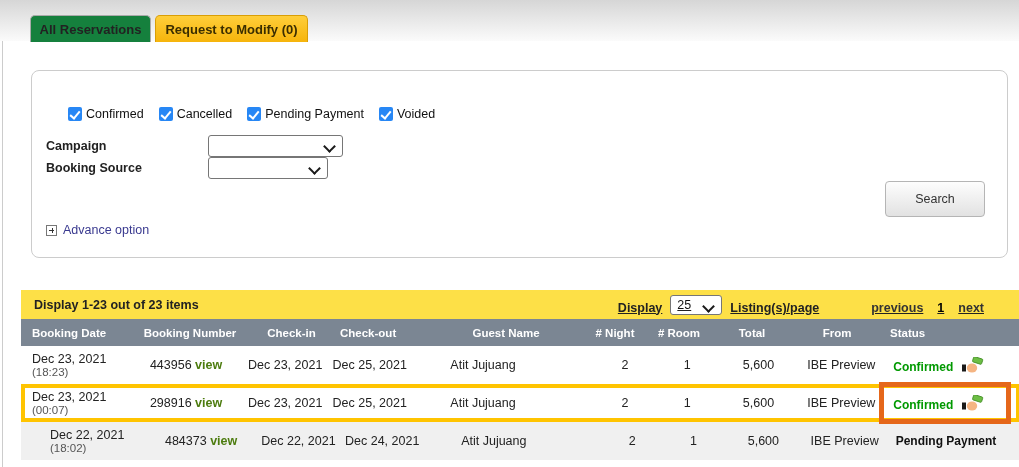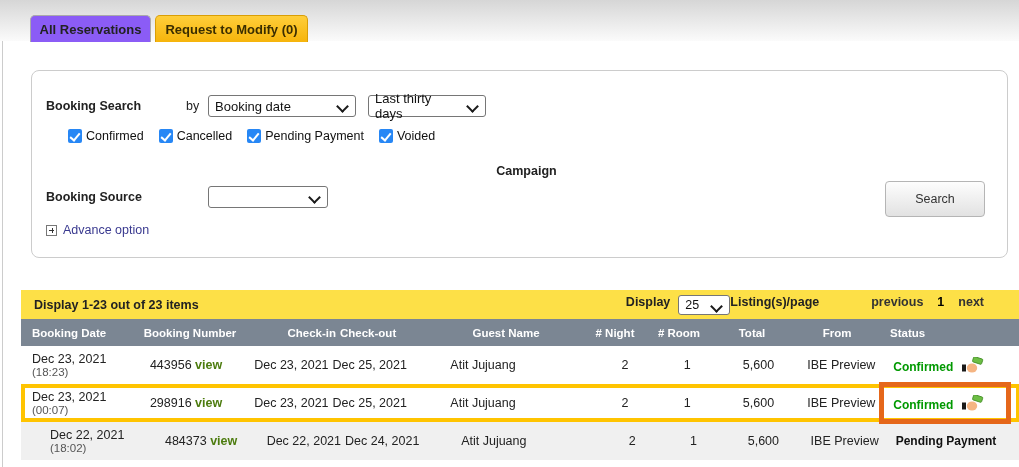--- a/index.html
+++ b/index.html
@@ -4,21 +4,21 @@
 <style>
   * { margin:0; padding:0; box-sizing:border-box; }
   html,body { width:1019px; height:467px; background:#fff; font-family:"Liberation Sans", sans-serif; overflow:hidden; }
   .stage { position:relative; width:1019px; height:467px; background:#fff; }
 
   
   .top-band { position:absolute; left:0; top:0; width:1019px; height:41px;
               background:linear-gradient(#d6d6d6, #fbfbfb); }
   .tab { position:absolute; top:15px; height:27px; display:flex; align-items:center; justify-content:center;
          font-size:13px; font-weight:bold; border-radius:5px 5px 0 0; cursor:pointer; }
-  .tab-active { left:30px; width:121px; background:#8b5cf6; border:1px solid #aaa; border-bottom:none; color:#222; z-index:3; }
+  .tab-active { left:30px; width:121px; background:#15803d; border:1px solid #aaa; border-bottom:none; color:#222; z-index:3; }
   .tab-yellow { left:155px; width:153px; background:linear-gradient(#ffce3a, #f6b40b); border:1px solid #d99e06; border-bottom:none; color:#3a2d00; z-index:2; }
 
   
   .panel { position:absolute; left:2px; top:41px; width:1017px; height:426px; background:#fff; border-left:1px solid #ccc; }
 
   
   .search-box { position:absolute; left:28px; top:29px; width:977px; height:188px;
                 border:1px solid #ccc; border-radius:8px; background:#fff; padding:24px 0 0 14px; }
   .frow { display:flex; align-items:center; height:22px; }
   .flabel { flex:0 0 140px; font-size:12.5px; font-weight:bold; color:#222; }
@@ -40,36 +40,36 @@
                 font-size:12.5px; color:#333; display:flex; align-items:center; justify-content:center; cursor:pointer; }
   .advance { position:absolute; left:14px; top:152px; display:flex; align-items:center; font-size:12.5px; color:#39398f; cursor:pointer; }
   .plusbox { width:11px; height:11px; border:1px solid #777; margin-right:6px; position:relative; background:#fff; }
   .plusbox::before { content:""; position:absolute; left:2px; top:4.5px; width:5px; height:1px; background:#333; }
   .plusbox::after { content:""; position:absolute; left:4.5px; top:2px; width:1px; height:5px; background:#333; }
 
   
   .table-wrap { position:absolute; left:18px; top:249px; width:999px; }
   .pagebar { height:29px; background:#fde047; display:flex; align-items:center; font-size:12.5px; color:#222; }
   .pagebar .summary { font-weight:bold; padding-left:13px; }
-  .pagebar .right { margin-left:auto; display:flex; align-items:flex-start; }
+  .pagebar .right { margin-left:auto; display:flex; align-items:flex-end;text-decoration:underline; }
   .pagebar .disp-label { font-weight:bold; margin-right:8px; }
   .sel-perpage { width:52px; height:20px; font-size:12.5px; }
-  .pp-suffix { font-weight:bold; }
+  .pp-suffix { font-weight:bold; margin-left:8px; }
   .pager { display:flex; align-items:center; margin-left:52px; margin-right:36px; font-weight:bold; }
   .pager .pg { margin-left:14px; cursor:pointer; color:#333; }
   .pager .cur { color:#000; }
 
   .thead { height:27px; background:#7b8693; display:flex; align-items:center; }
   .thead .th { font-size:11.5px; font-weight:bold; color:#fff; }
   .trow { height:38px; display:flex; align-items:center; background:#fff; position:relative; font-size:12.5px; color:#222; }
   .trow.alt { background:#f0f0f0;padding-left:18px; }
   .cell { overflow:hidden; white-space:nowrap; }
   .c1 { width:118px; padding-left:11px; text-align:left; }
   .c2 { width:102px; text-align:center; }
-  .c3 { width:95px;  padding-left:6px; text-align:right; }
+  .c3 { width:95px;  padding-left:6px; text-align:center; }
   .c4 { width:92px;  padding-left:4px; text-align:left; }
   .c5 { width:156px; }
   .c6 { width:62px;  text-align:center; }
   .c7 { width:66px;  text-align:center; }
   .c8 { width:80px;  text-align:center; }
   .c9 { width:90px;  text-align:center; }
   .c10{ width:138px; padding-left:8px; text-align:left; }
   .th.c5 { text-align:center; }
   .cell.c5 { padding-left:8px; text-align:left;margin-left:24px; }
   .date-line { line-height:14px; }
@@ -93,30 +93,20 @@
       <span>All Reservations</span>
     </div>
   <div class="tab tab-yellow">
       <span>Request to Modify (0)</span>
     </div>
 
   <div class="panel">
 
     <div class="search-box">
 
-      <div class="frow">
-        <span class="flabel">Booking Search</span>
-        <span class="fby">by</span>
-        <div class="sel sel-searchby">
-            <span>Booking date</span>
-          </div>
-        <div class="sel sel-range">
-            <span>Last thirty days</span>
-          </div>
-      </div>
 
       <div class="frow" style="margin-top:8px;">
         <span class="fby"></span>
         <span class="cb-item">
           <span class="cb"></span>
           <span>Confirmed</span>
         </span>
         <span class="cb-item">
           <span class="cb"></span>
           <span>Cancelled</span>
@@ -124,21 +114,21 @@
         <span class="cb-item">
           <span class="cb"></span>
           <span>Pending Payment</span>
         </span>
         <span class="cb-item">
           <span class="cb"></span>
           <span>Voided</span>
         </span>
       </div>
 
-      <div class="frow" style="margin-top:17px;flex-direction:column;">
+      <div class="frow" style="margin-top:10px;">
         <span class="flabel">Campaign</span>
         <span class="fby"></span>
         <div class="sel sel-campaign">
             <span></span>
           </div>
       </div>
 
       <div class="frow" style="margin-top:0;">
         <span class="flabel">Booking Source</span>
         <span class="fby"></span>

